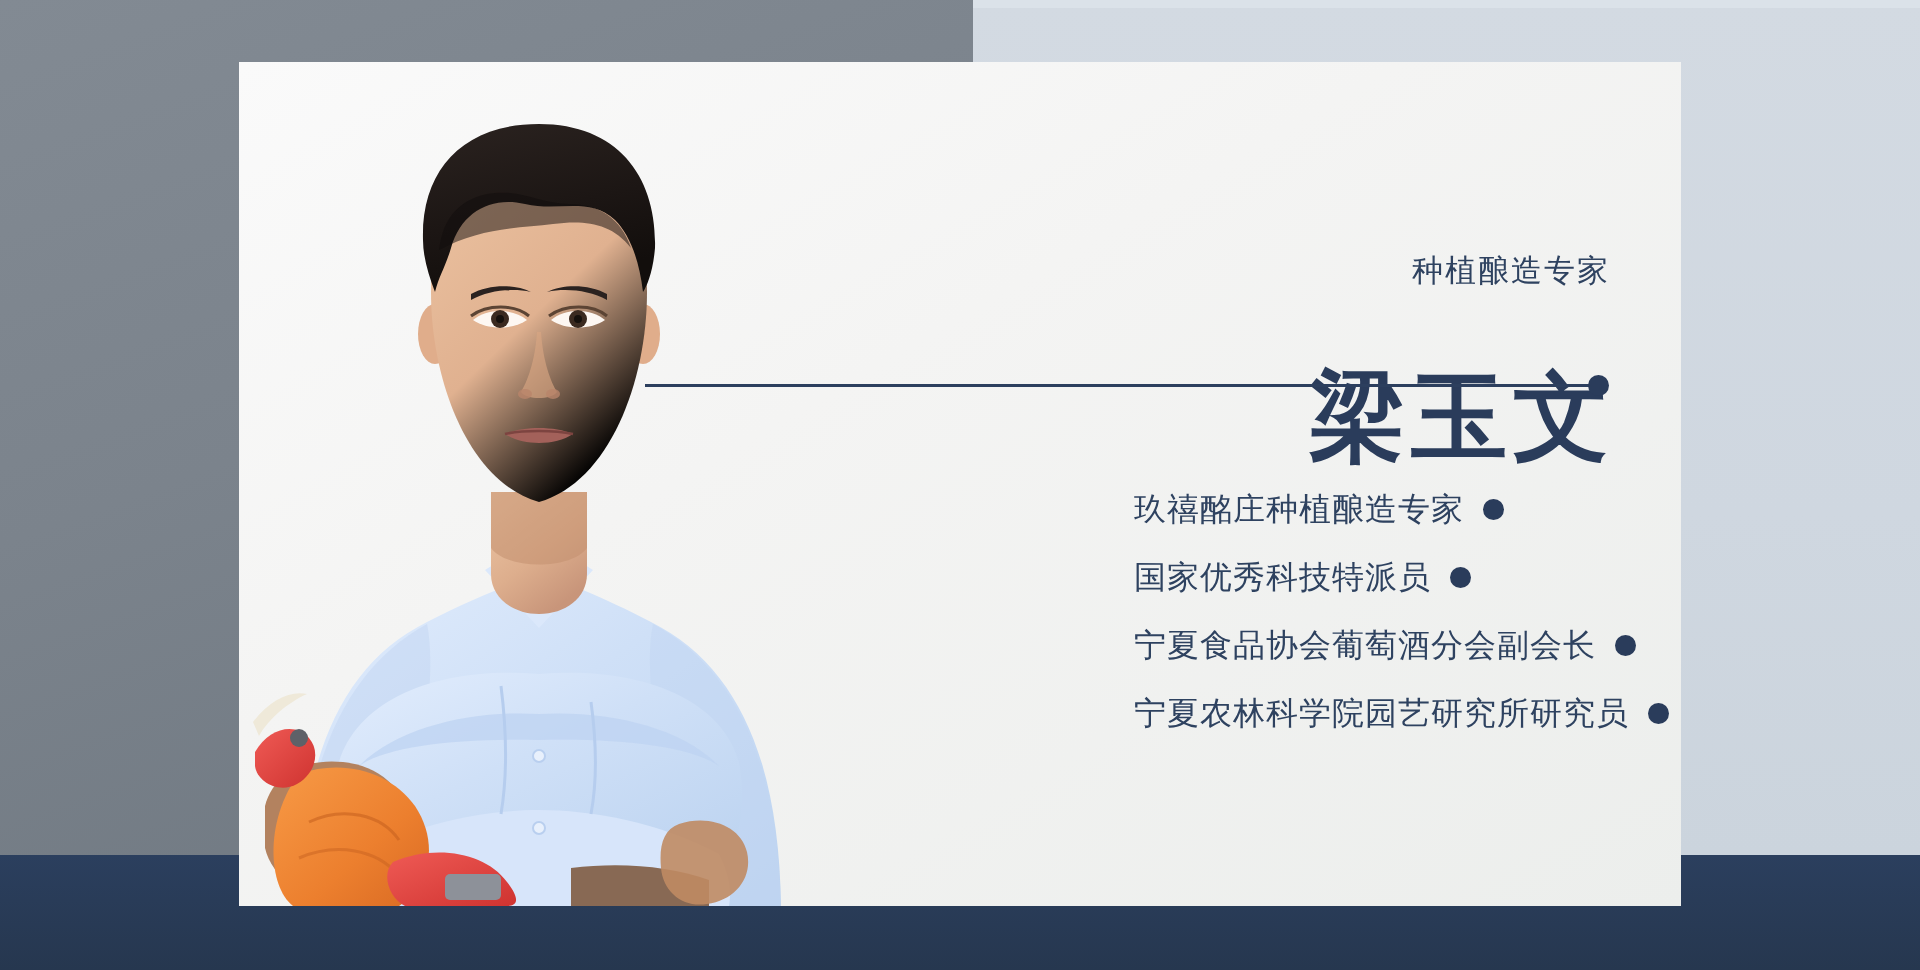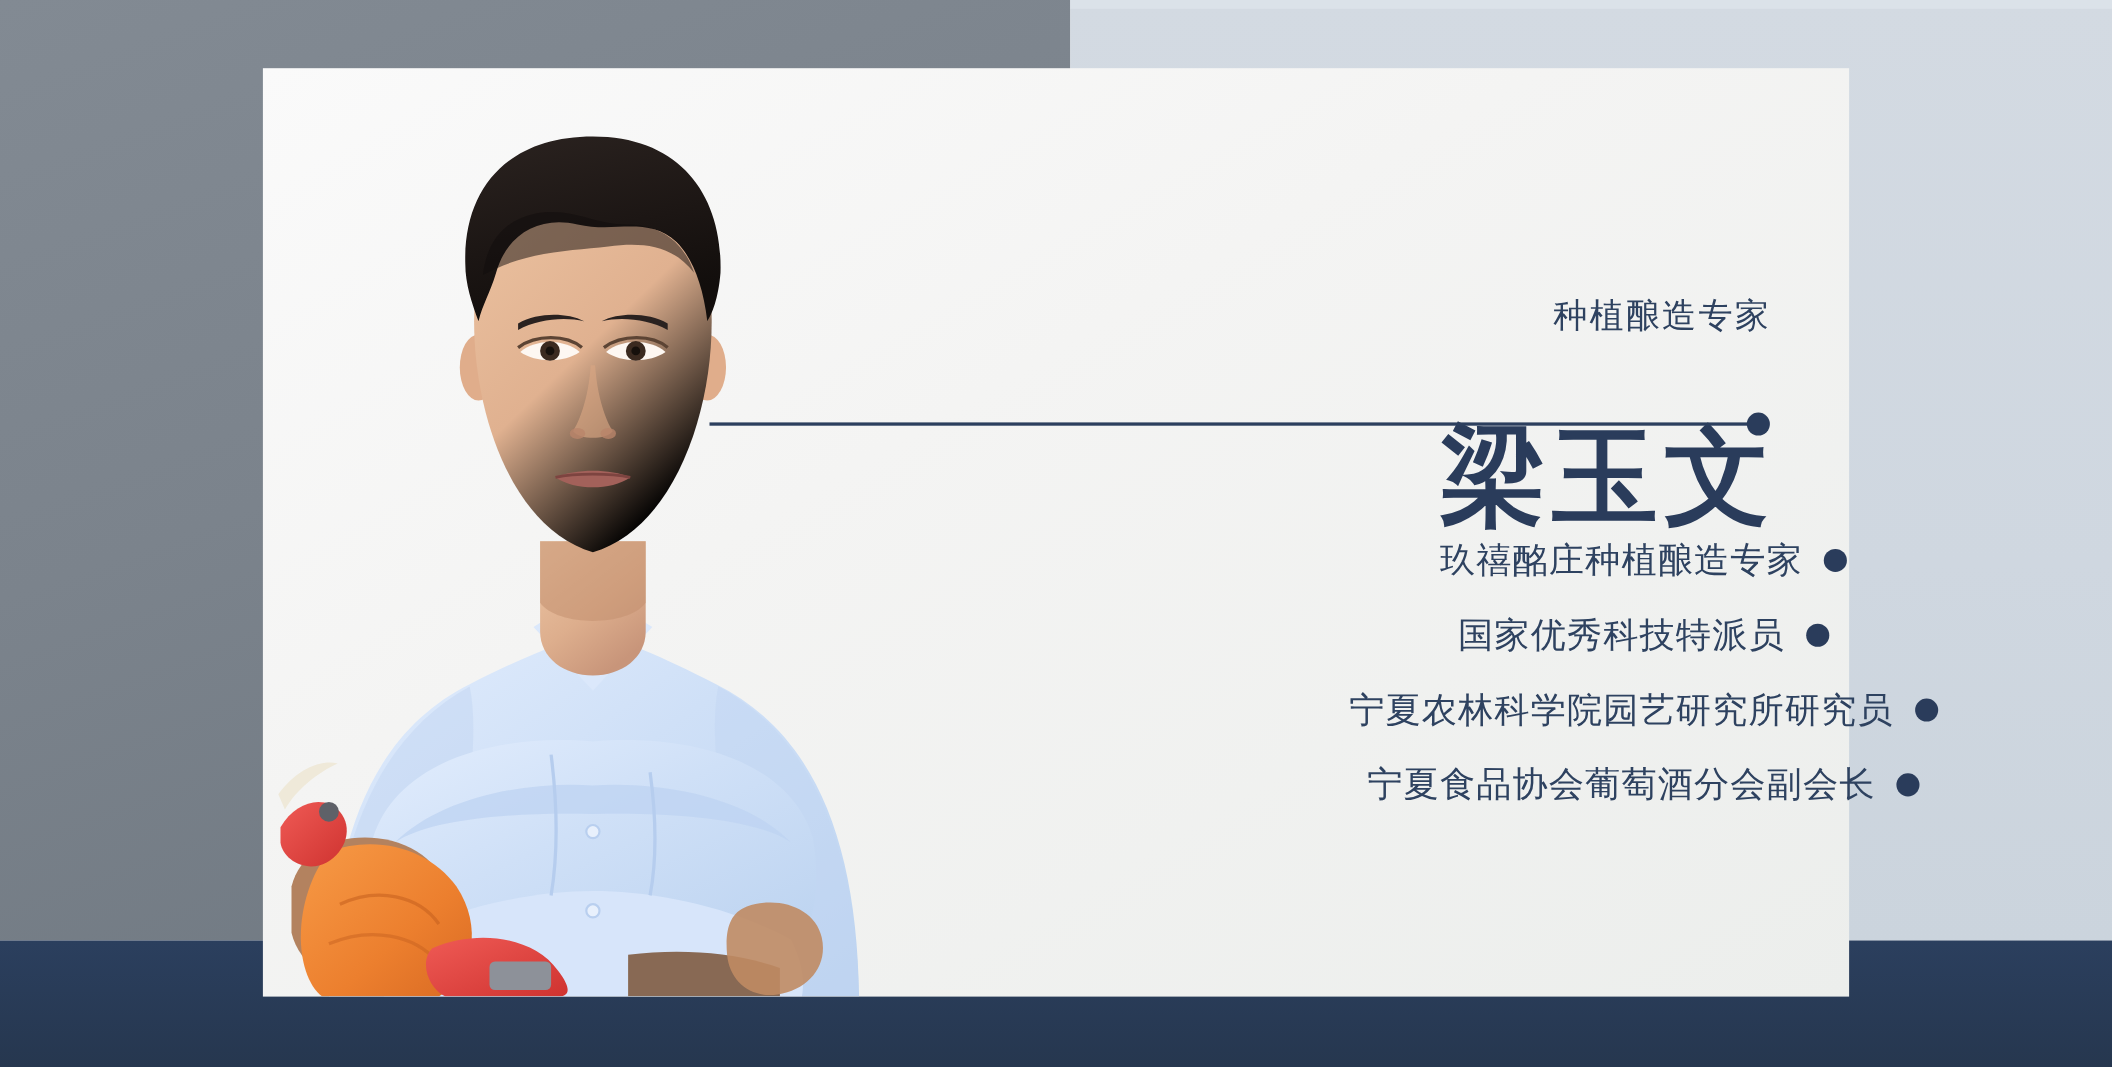--- a/index.html
+++ b/index.html
@@ -38,21 +38,21 @@
 
   
   .portrait{
     position:absolute;left:239px;top:62px;width:600px;height:844px;
     overflow:hidden;pointer-events:none;
   }
   .portrait svg{position:absolute;left:0;top:0;}
 
   
   .info{
-    position:absolute;left:840px;top:62px;width:841px;height:844px;margin-top:16px;
+    position:absolute;left:840px;top:62px;width:841px;height:844px;
   }
   .eyebrow{
     position:absolute;right:71px;top:188px;
     font-size:31px;letter-spacing:2px;color:#2e4260;
     font-family:"Liberation Sans","DejaVu Sans",sans-serif;
     white-space:nowrap;text-align:right;font-weight:400;
   }
   .fullname{
     position:absolute;right:66px;top:240px;
     font-family:"Liberation Serif","DejaVu Serif",serif;
@@ -69,21 +69,21 @@
     position:absolute;left:1588px;top:375px;width:21px;height:21px;
     border-radius:50%;background:#2a3c5b;
   }
 
   
   .creds{
     position:absolute;right:66px;top:488px;width:720px;
     display:flex;flex-direction:column;gap:25px;
   }
   .cred-row{
-    display:flex;align-items:center;justify-content:center;gap:19px;
+    display:flex;align-items:center;justify-content:flex-start;gap:19px;
     height:43px;
   }
   .cred-text{
     font-size:32px;letter-spacing:1px;color:#2e4260;white-space:nowrap;
     font-family:"Liberation Sans","DejaVu Sans",sans-serif;
   }
   .cred-dot{
     width:21px;height:21px;border-radius:50%;background:#2a3c5b;flex:0 0 auto;
   }
 </style>
@@ -230,22 +230,22 @@
   <div class="creds">
     <div class="cred-row">
       <span class="cred-text">玖禧酩庄种植酿造专家</span>
       <span class="cred-dot"></span>
     </div>
     <div class="cred-row">
       <span class="cred-text">国家优秀科技特派员</span>
       <span class="cred-dot"></span>
     </div>
     <div class="cred-row">
+      <span class="cred-text">宁夏食品协会葡萄酒分会副会长</span>
+      <span class="cred-dot"></span>
+    </div>
+    <div class="cred-row">
       <span class="cred-text">宁夏农林科学院园艺研究所研究员</span>
       <span class="cred-dot"></span>
     </div>
-    <div class="cred-row">
-      <span class="cred-text">宁夏食品协会葡萄酒分会副会长</span>
-      <span class="cred-dot"></span>
-    </div>
   </div>
 
 </div>
 
 </body></html>

